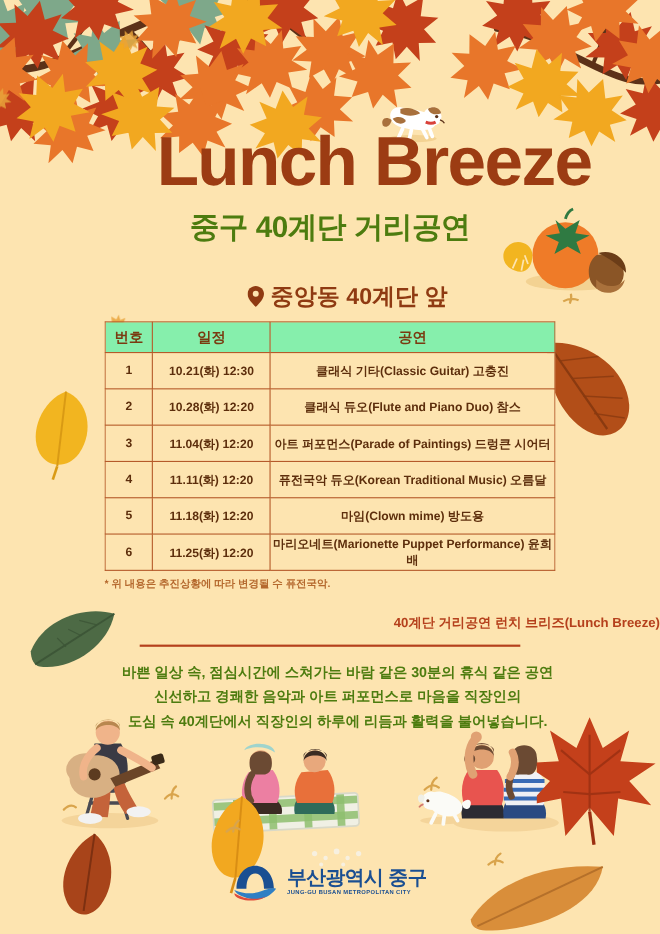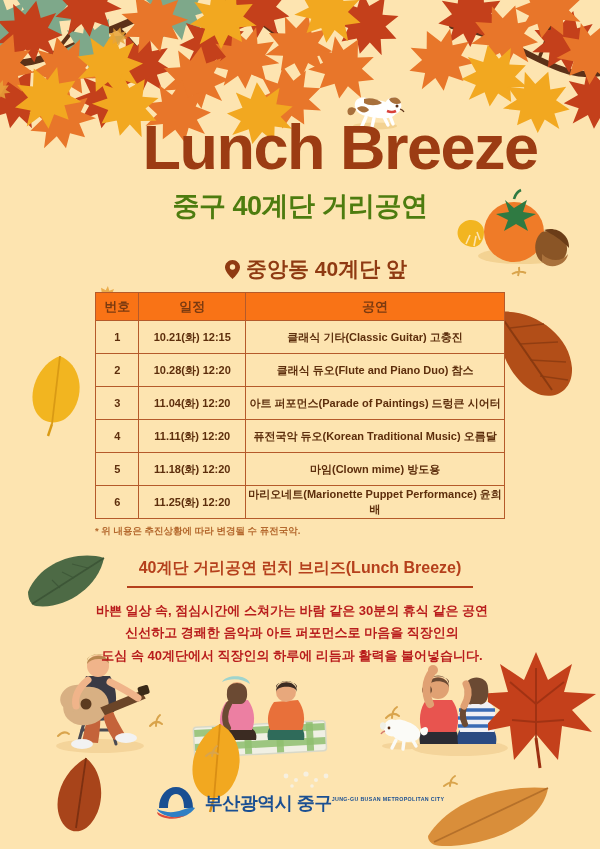--- a/index.html
+++ b/index.html
@@ -64,21 +64,21 @@
   }
   .sched th, .sched td{
     border:1px solid #b55a2a;
     text-align:center;
     color:#5d2e0c;
     padding:0;
     height:33px;
     vertical-align:middle;
   }
   .sched thead th{
-    background:#f97316;
+    background:#86efac;
     font-size:13px;
     font-weight:bold;
     color:#7a3a10;
     height:28px;
   }
   .sched tbody td{
     background:#fde4b0;
     font-weight:bold;
   }
   .c-no{ width:45px; }
@@ -89,49 +89,49 @@
     position:absolute; left:95px; top:525px;
     font-size:9.5px;
     font-weight:bold;
     color:#b5692e;
     z-index:6;
   }
 
   
   .desc-head{
     position:absolute; top:558px; left:0; width:600px;
-    text-align:center;
-    font-size:16px;
+    text-align:right;
+    font-size:12px;
     font-weight:bold;
     color:#b5401c;
     z-index:6;
   }
   .desc-rule{
     position:absolute; top:586px; left:127px;
     width:346px; height:2px; background:#b5401c;
     z-index:6;
   }
   .desc-body{
-    position:absolute; top:600px; left:0; width:584px;
+    position:absolute; top:600px; left:15px; width:584px;
     text-align:center;
     font-size:13px;
     font-weight:bold;
     line-height:1.72;
-    color:#b91c1c;
+    color:#4d7c0f;
     z-index:6;
   }
 
   
   .logo-wrap{
     position:absolute; left:0; bottom:30px; width:600px;
     display:flex; align-items:center; justify-content:center; gap:9px;
     z-index:8;
   }
   .logo-mark{ width:40px; height:33px; }
-  .logo-text{ display:flex; flex-direction:row; line-height:1; }
+  .logo-text{ display:flex; flex-direction:column; line-height:1; }
   .logo-kr{ font-size:18px; font-weight:bold; color:#1a4f92; letter-spacing:-0.5px; }
   .logo-en{ font-size:5.3px; font-weight:bold; color:#1a4f92; letter-spacing:0.35px; margin-top:3px; }
 </style>
 </head>
 <body>
 
 <div id="poster">
 
   <svg class="deco" style="top:0;left:0;" width="600" height="300" viewBox="0 0 600 300">
     <defs>
@@ -294,21 +294,21 @@
     <thead>
       <tr>
         <th class="c-no">번호</th>
         <th class="c-date">일정</th>
         <th class="c-show">공연</th>
       </tr>
     </thead>
     <tbody>
       <tr>
         <td class="c-no">1</td>
-        <td class="c-date">10.21(화) 12:15</td>
+        <td class="c-date">10.21(화) 12:30</td>
         <td class="c-show">클래식 기타(Classic Guitar) 고충진</td>
       </tr>
       <tr>
         <td class="c-no">2</td>
         <td class="c-date">10.28(화) 12:20</td>
         <td class="c-show">클래식 듀오(Flute and Piano Duo) 참스</td>
       </tr>
       <tr>
         <td class="c-no">3</td>
         <td class="c-date">11.04(화) 12:20</td>

